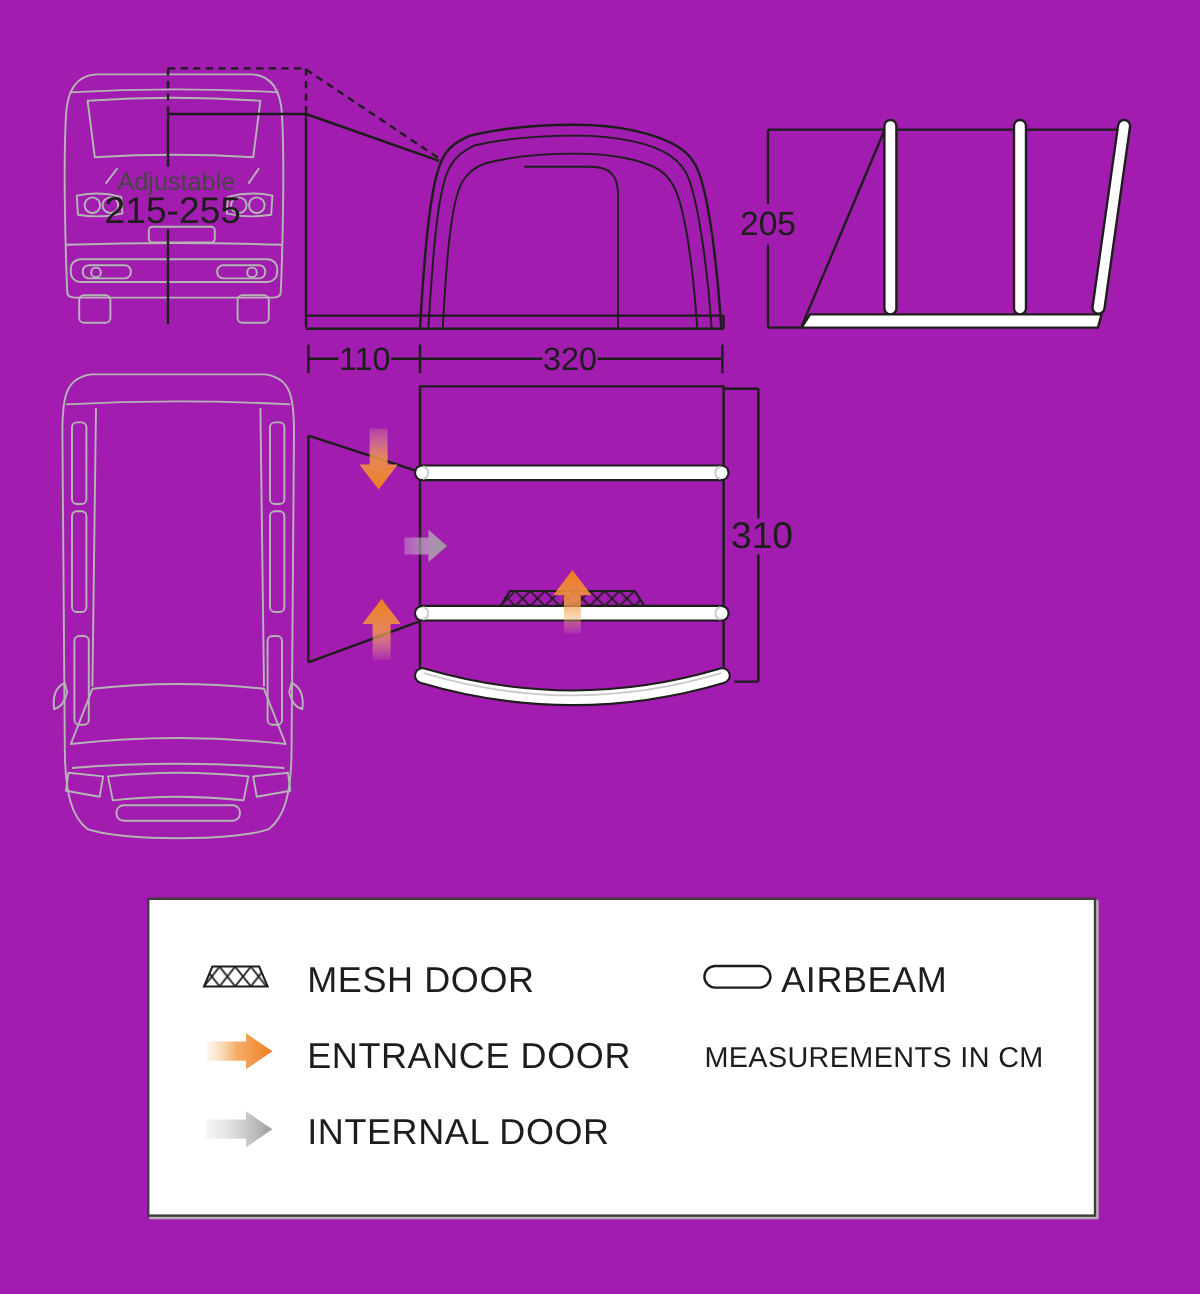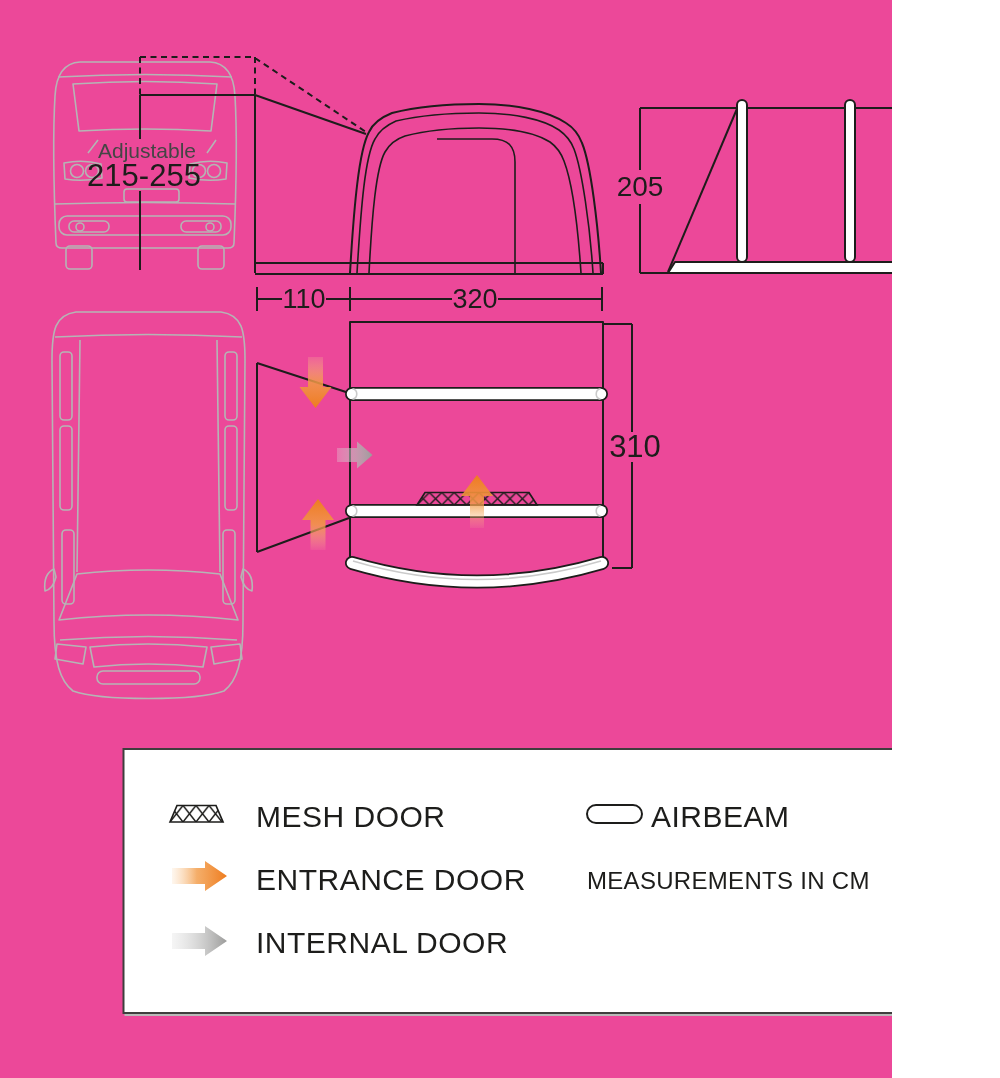--- a/index.html
+++ b/index.html
@@ -1,16 +1,16 @@
 <!DOCTYPE html>
 <html style="--line: #1d1d1b; --vehicle-outline: #b5b5b5; --entrance-door-accent: #ee7c1f; --internal-door-accent: #9b9b9a;"><head>
 <meta charset="utf-8">
 <style>
   html,body{margin:0;padding:0;background:#ffffff;}
-  .stage{position:relative;width:892px;height:1078px;background:#ec4899;overflow:hidden;
+  .stage{position:relative;width:1000px;height:1078px;background:#a21caf;overflow:hidden;
          font-family:"Liberation Sans","DejaVu Sans",sans-serif;}
   svg{display:block}
   
   .k   {stroke:var(--line,#1d1d1b);fill:none;stroke-width:2;stroke-linecap:butt;stroke-linejoin:round;}
   .k16 {stroke:var(--line,#1d1d1b);fill:none;stroke-width:1.6;stroke-linejoin:round;}
   .dash{stroke-dasharray:6 4.5;}
   .veh {stroke:var(--vehicle-outline,#b5b5b5);fill:none;stroke-width:1.6;stroke-linejoin:round;}
   .softline{stroke:#cacaca;fill:none;stroke-width:1.6;}
   .whitefill{fill:#ffffff;}
   

